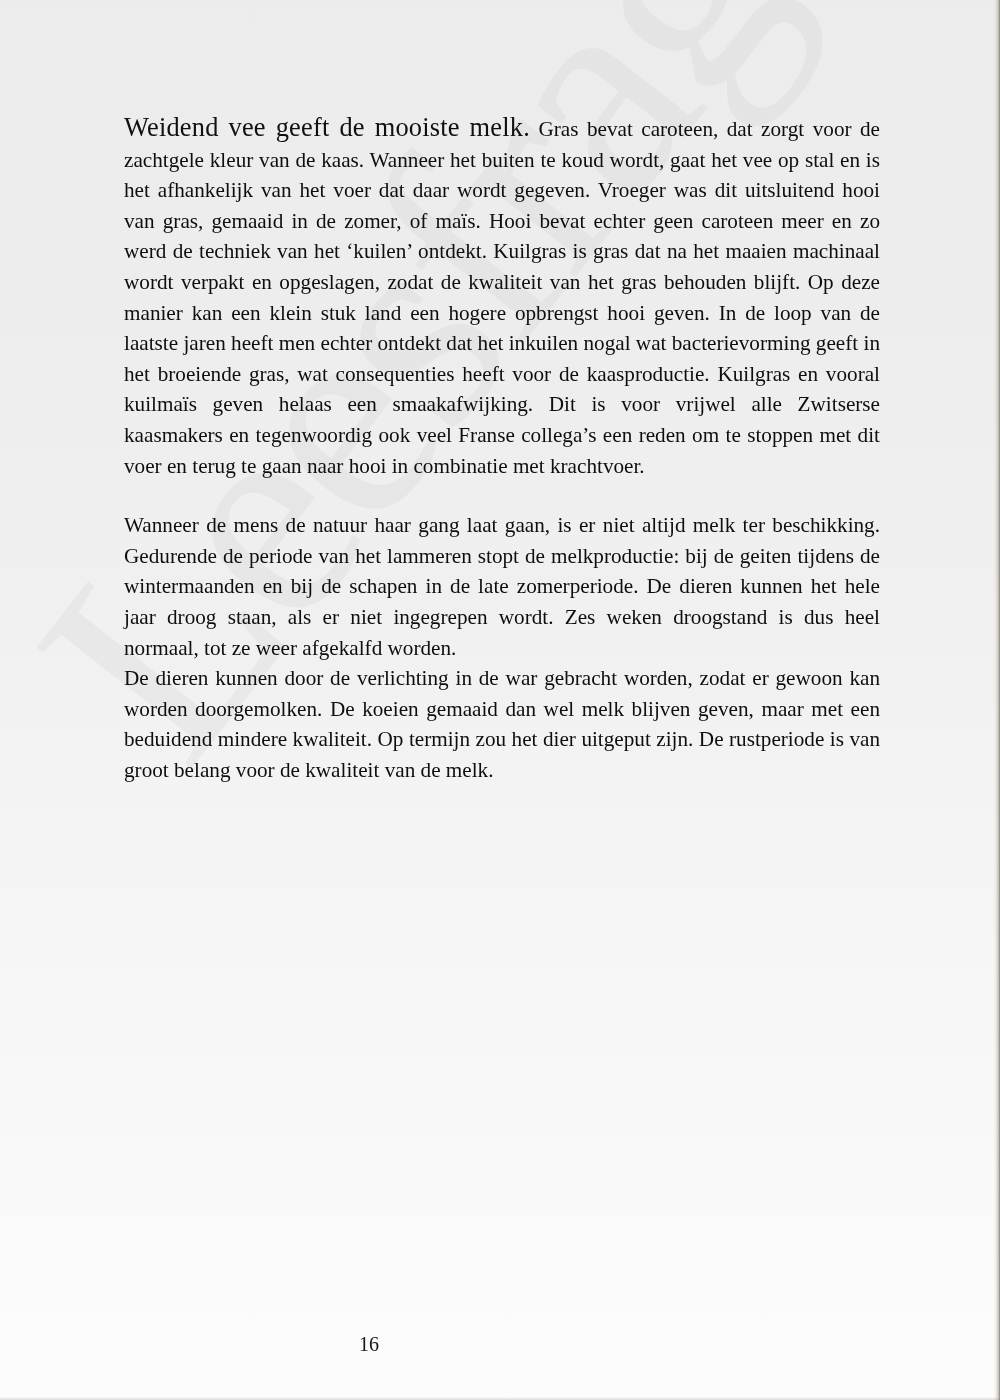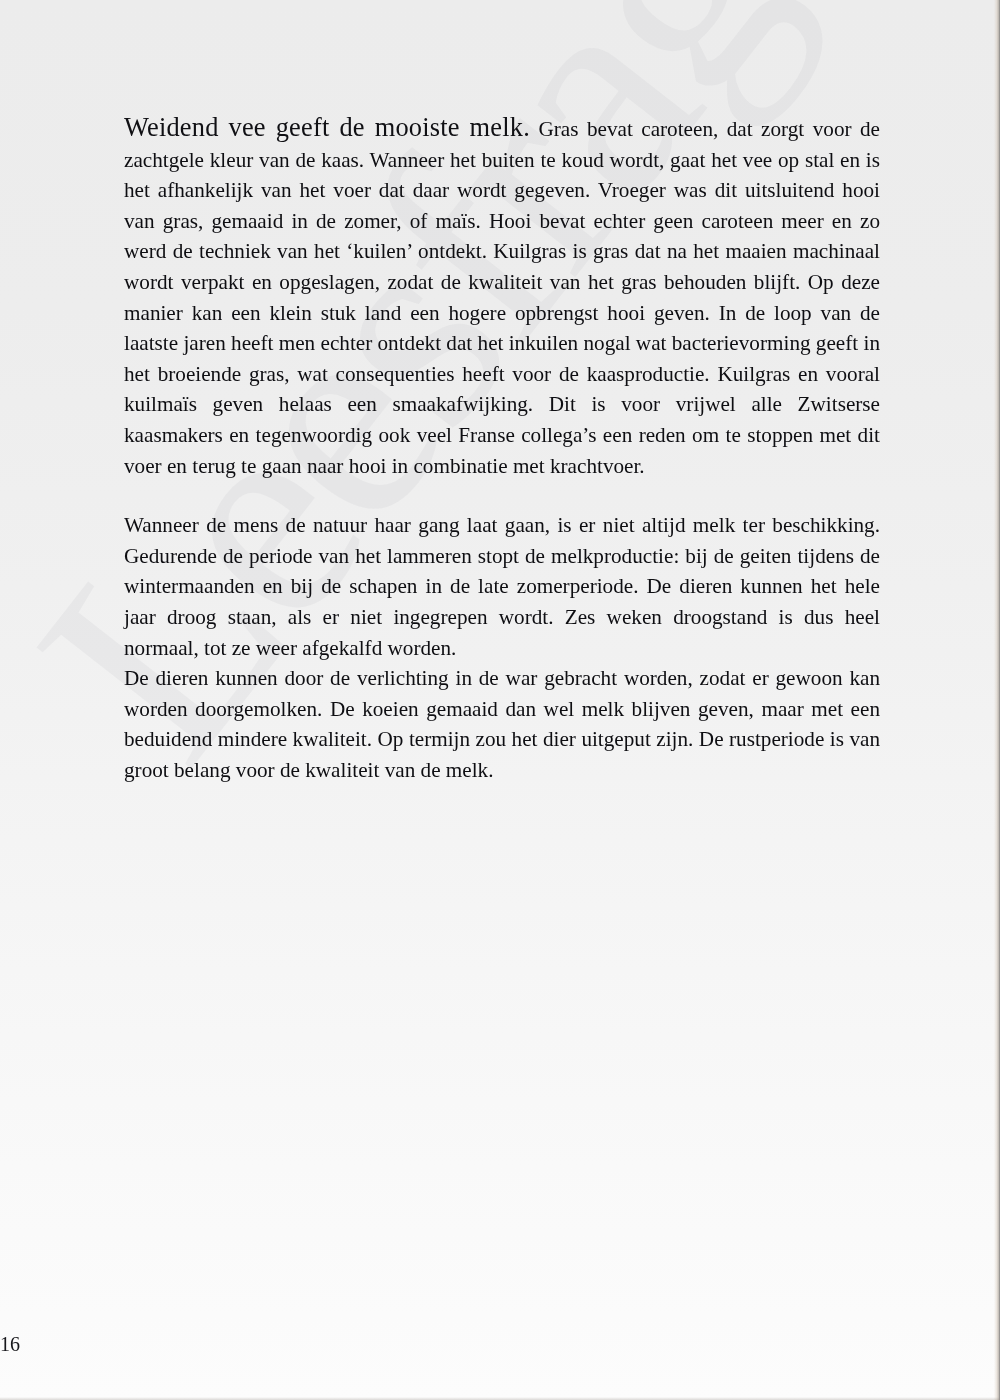--- a/index.html
+++ b/index.html
@@ -132,20 +132,21 @@
   .para-tight {
     margin-top: 0;
   }
 
   
   .page-number {
     position: absolute;
     left: 0;
     top: 1333px;
     width: 738px;
+    text-align: center;
     font-size: 20px;
     color: #17171b;
     font-family: "Liberation Serif", "DejaVu Serif", serif;
     z-index: 3;
   }
 </style>
 </head>
 <body>
 
 <div class="page">

